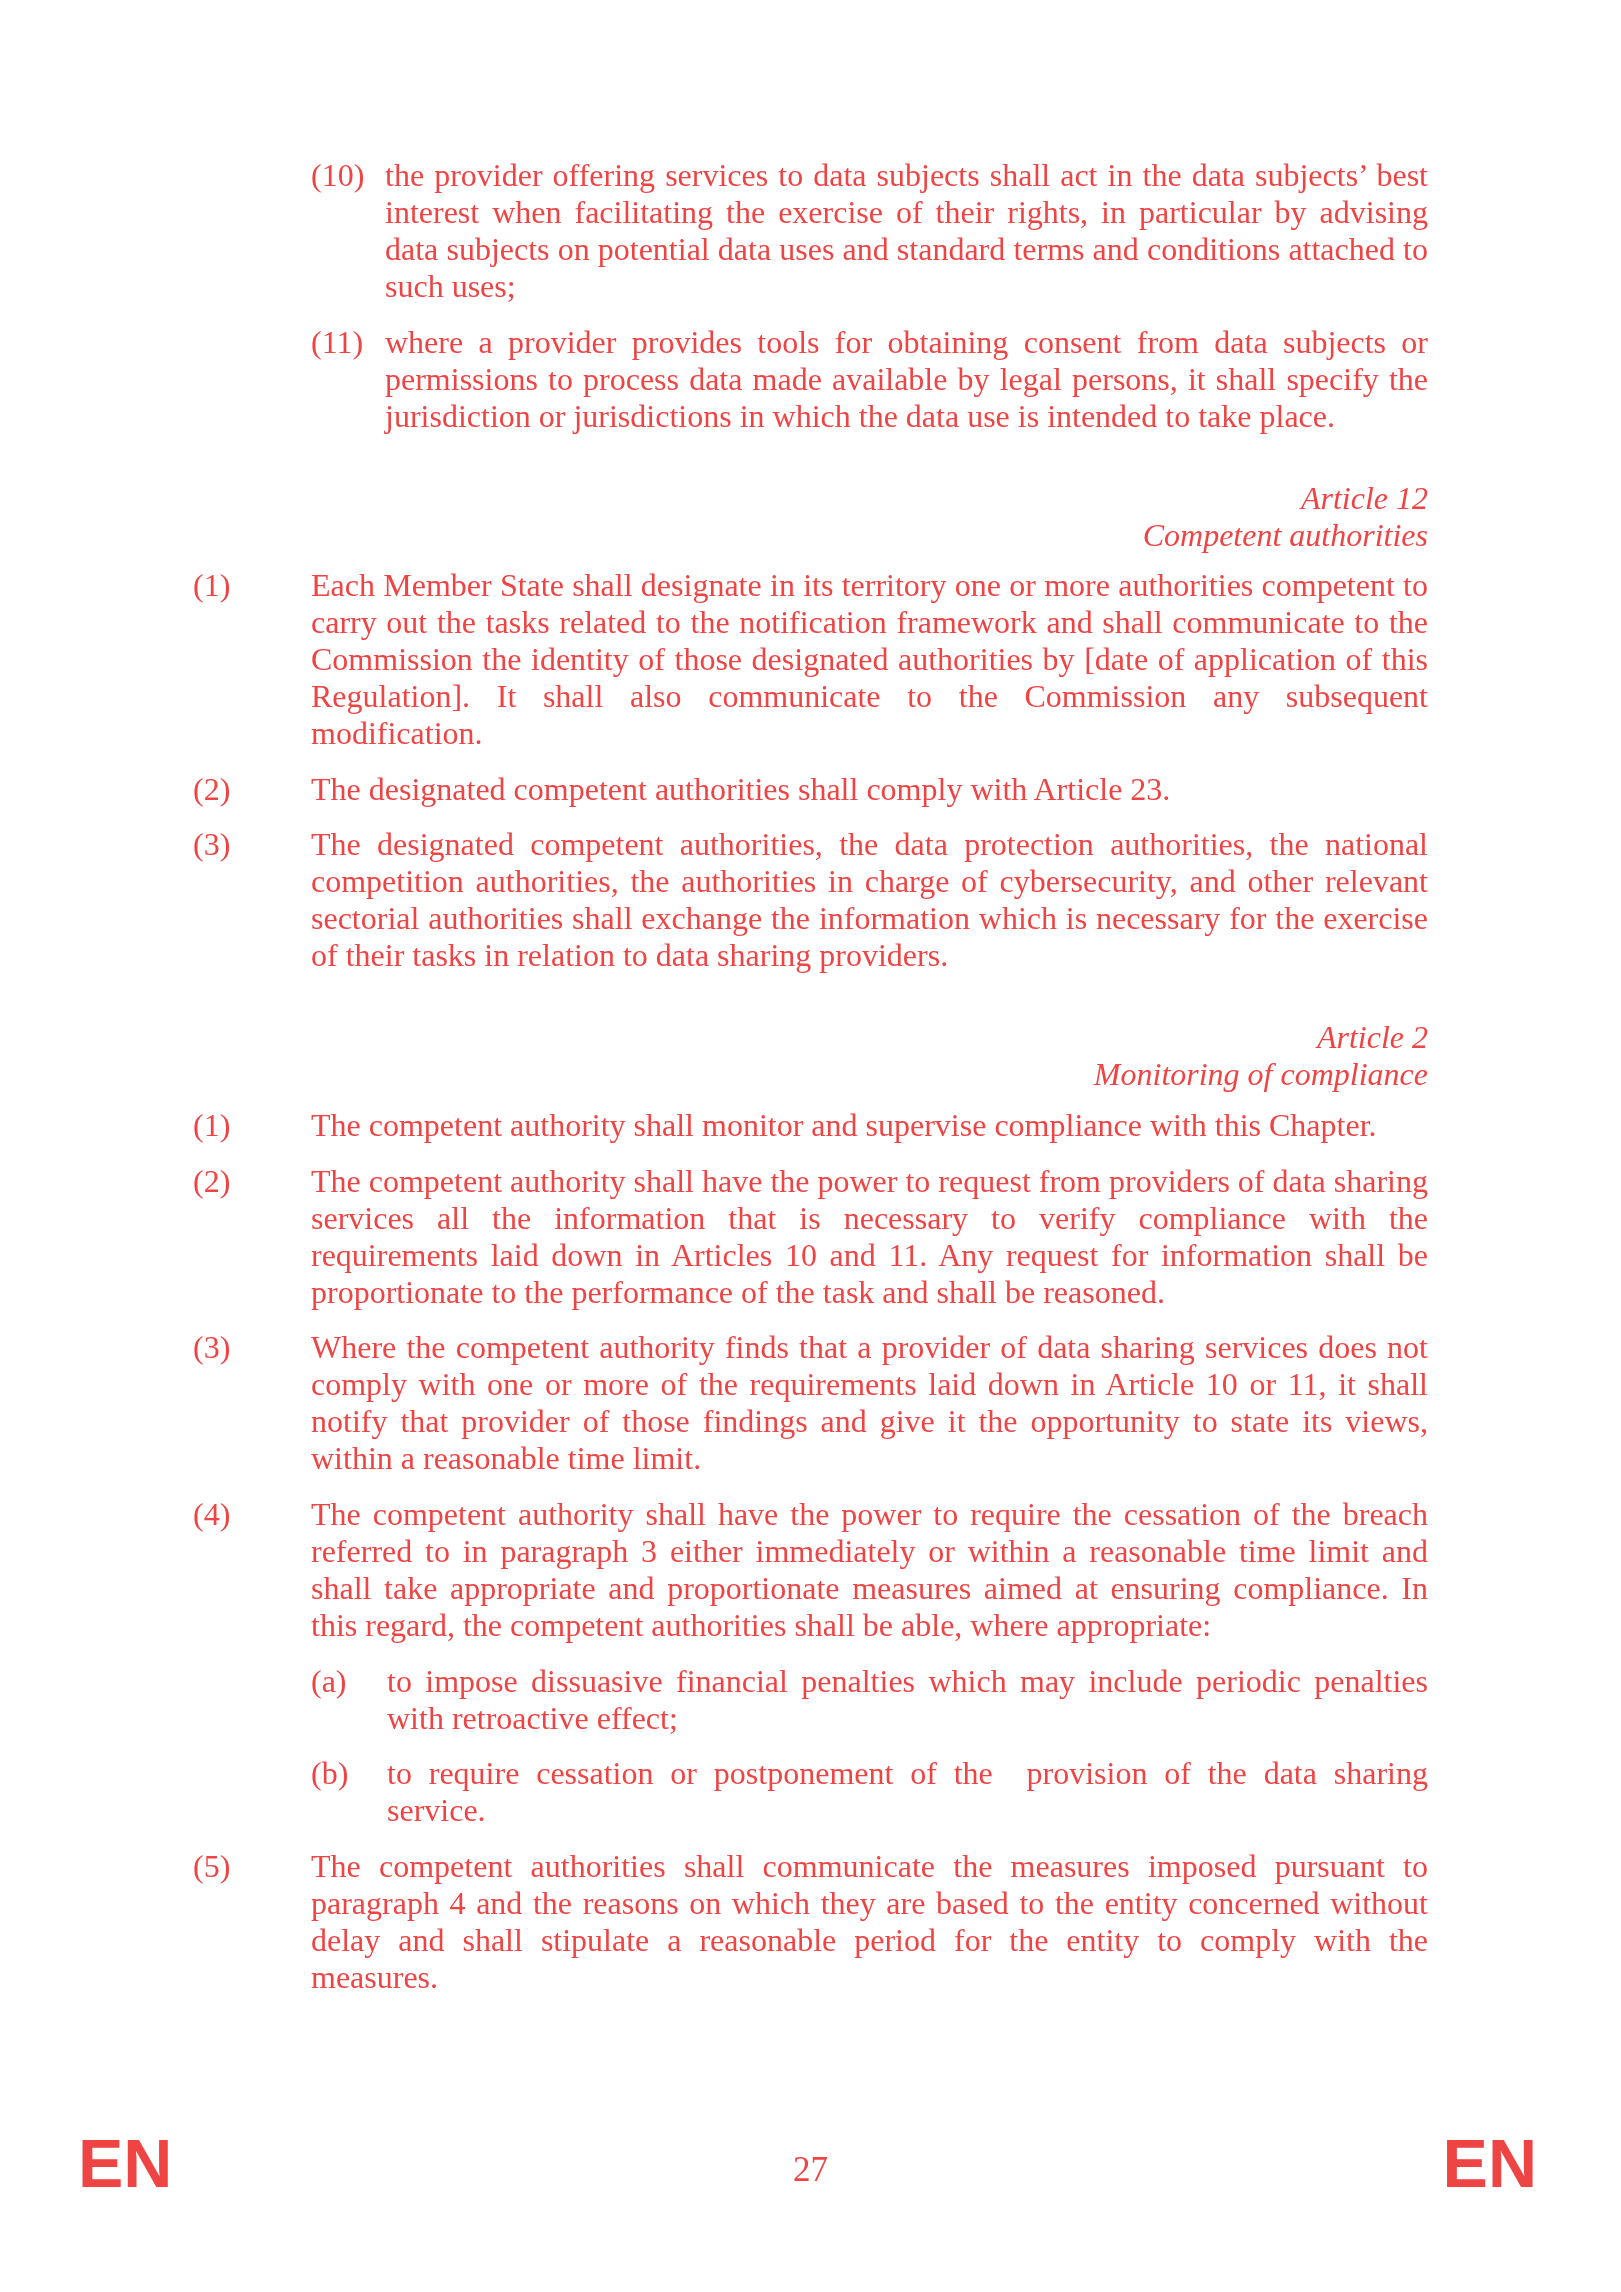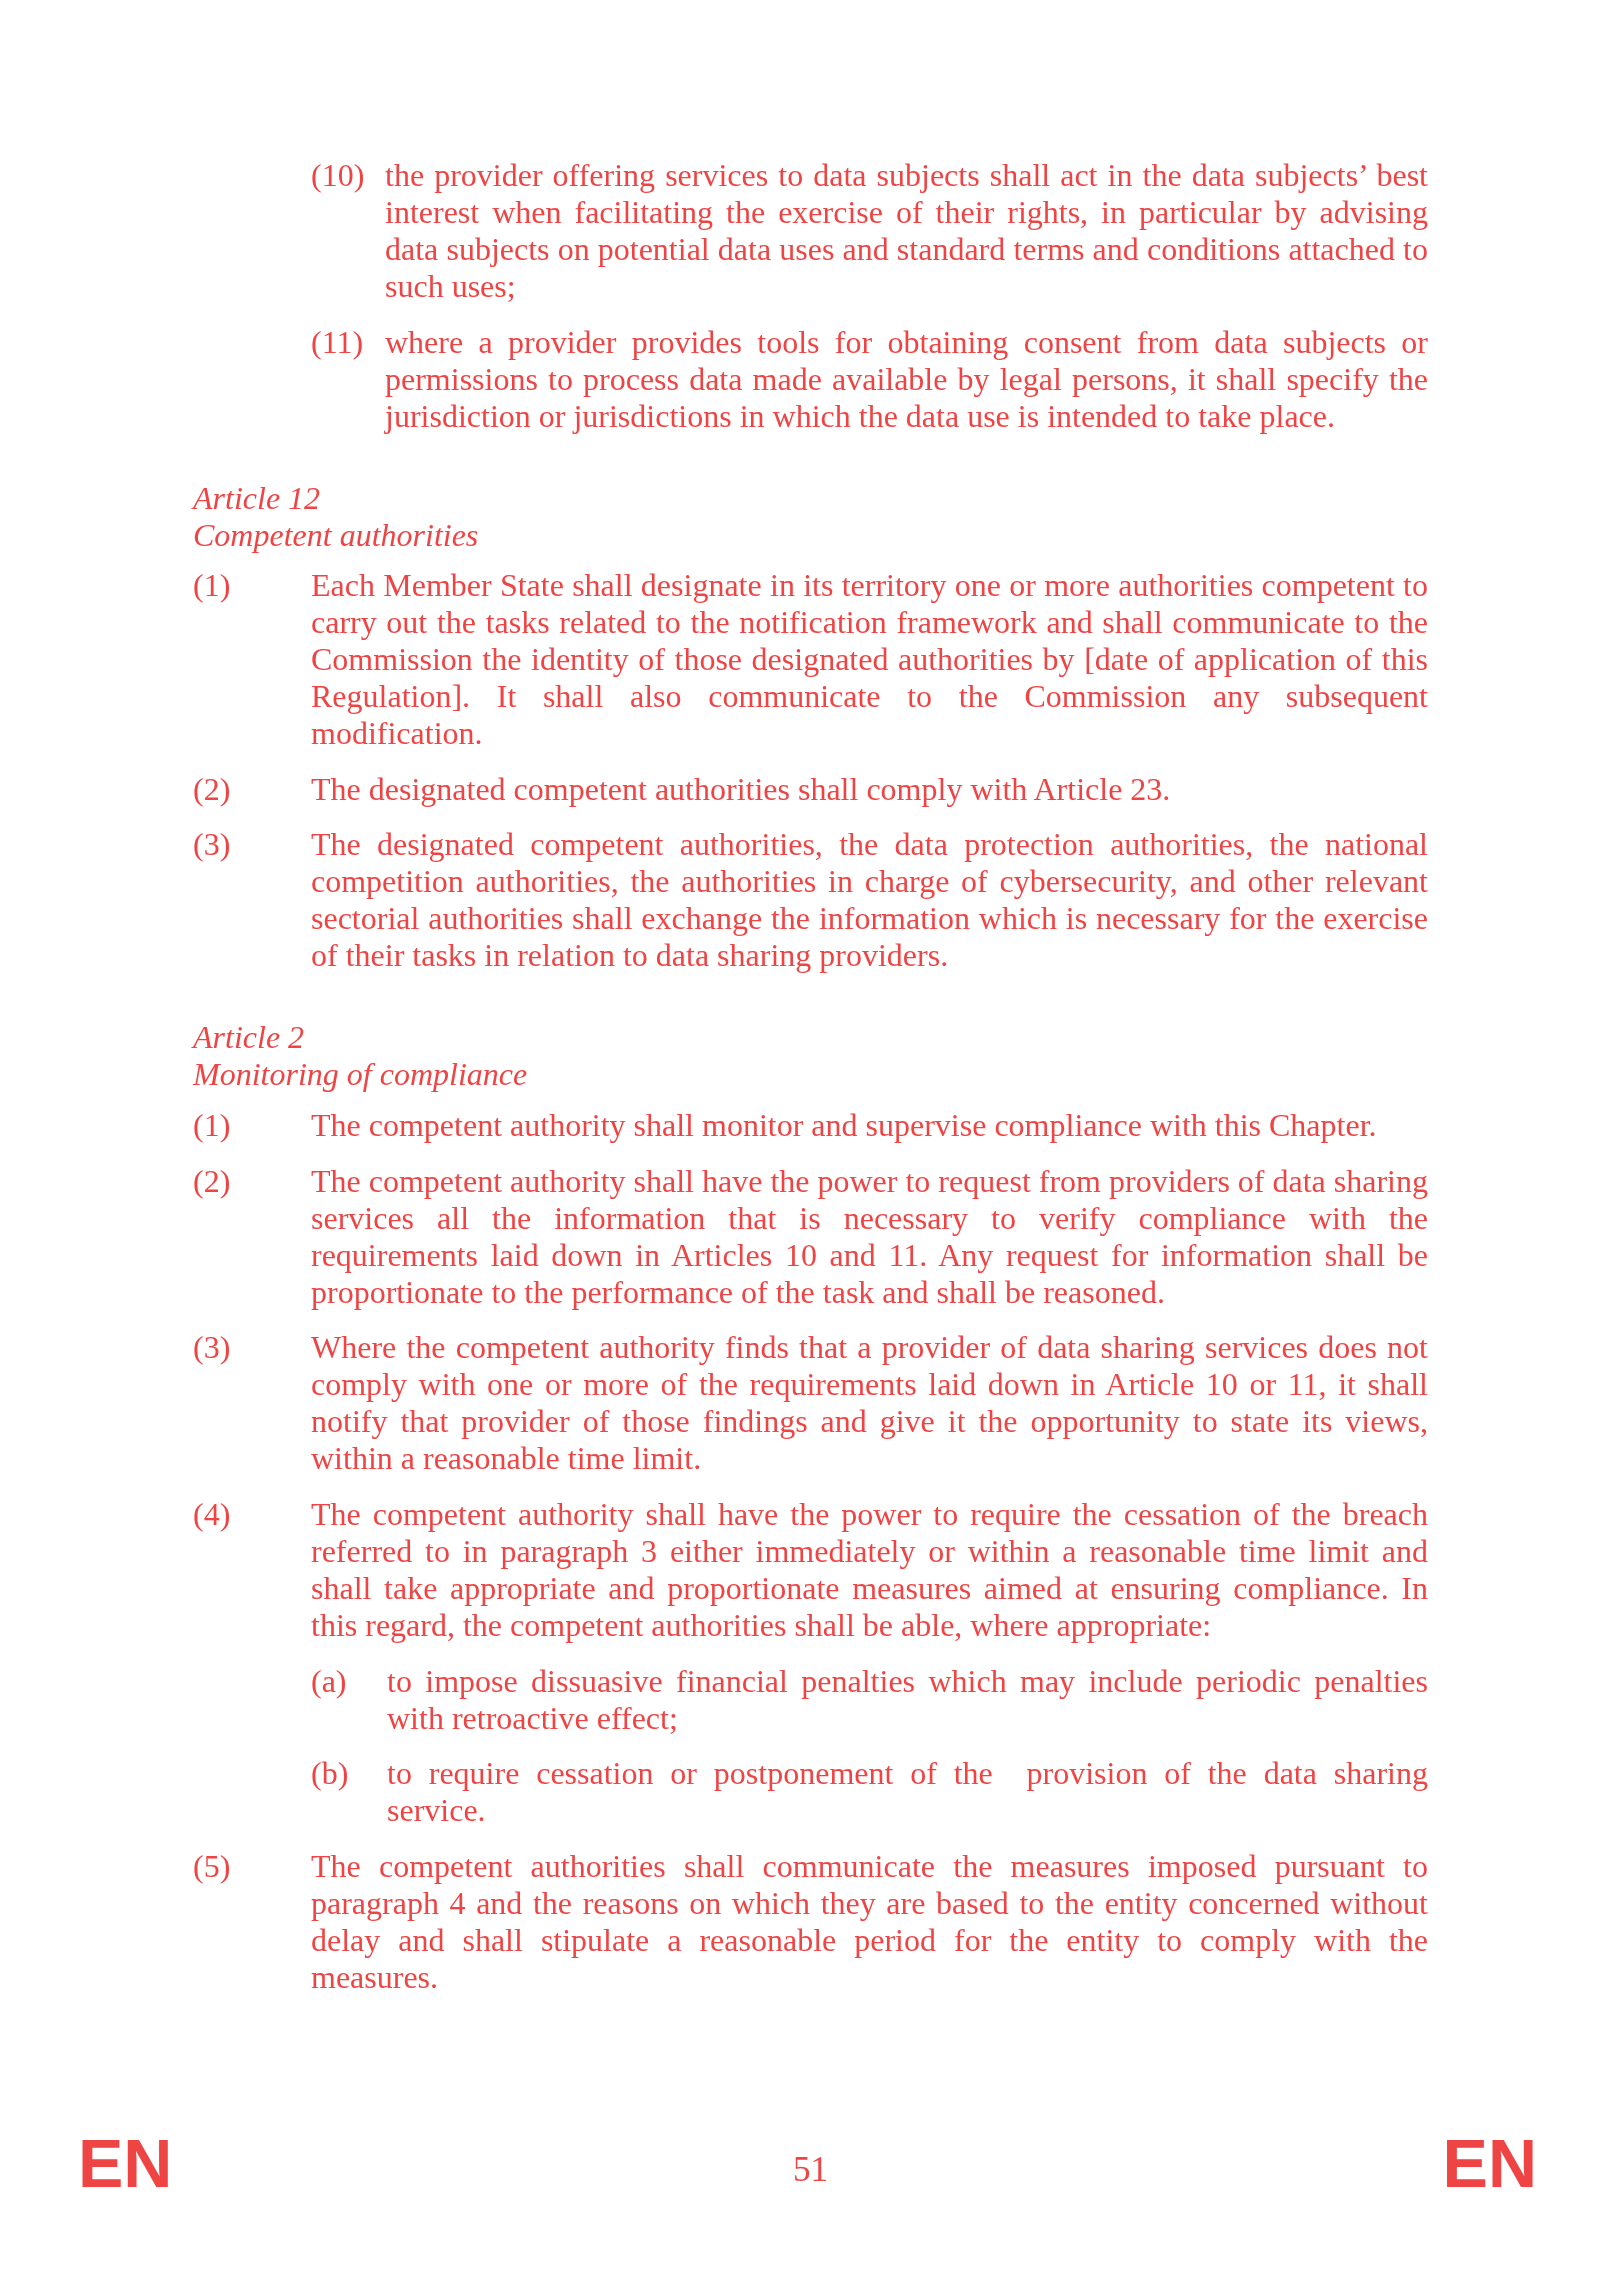--- a/index.html
+++ b/index.html
@@ -47,21 +47,21 @@
     margin-top: 18.6px;
   }
   .inner-row .num-narrow {
     flex: 0 0 76px;
   }
   .inner-row .body {
     flex: 1 1 auto;
     text-align: justify;
   }
   .heading {
-    text-align: left;
+    text-align: right;
     font-style: italic;
     margin-top: 45px;
     margin-bottom: 13.7px;
   }
   .footer-lang {
     position: absolute;
     top: 2129px;
     font-family: "Liberation Sans", sans-serif;
     font-weight: bold;
     font-size: 68px;
@@ -148,16 +148,16 @@
     </div>
 
     <div class="row">
       <span class="num-wide">(5)</span>
       <div class="body">The competent authorities shall communicate the measures imposed pursuant to paragraph 4 and the reasons on which they are based to the entity concerned without delay and shall stipulate a reasonable period for the entity to comply with the measures.</div>
     </div>
 
   </div>
 
   <div class="footer-lang left">EN</div>
-  <div class="footer-page">51</div>
+  <div class="footer-page">27</div>
   <div class="footer-lang right">EN</div>
 </div>
 
 
 </body></html>

